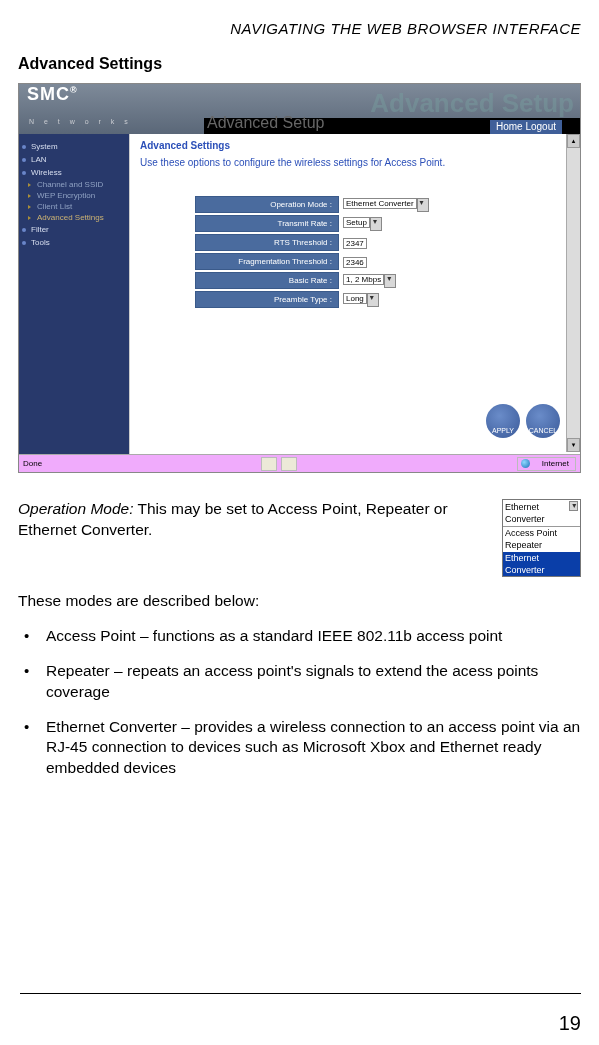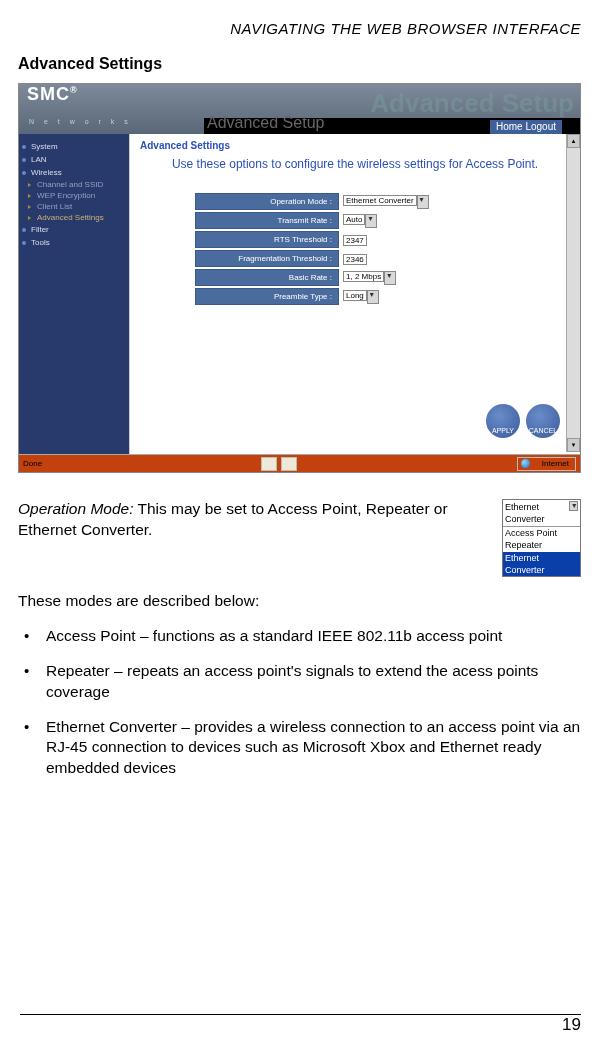--- a/index.html
+++ b/index.html
@@ -138,23 +138,22 @@
     border-left: 1px solid #ccc;
   }
   .ss-main-title {
     color: #2b4fb8;
     font-weight: bold;
     font-size: 10px;
     margin-bottom: 6px;
   }
   .ss-main-desc {
     color: #2b4fb8;
-    font-size: 12px;
-    margin-bottom: 22px;
-    text-align: center;
+    font-size: 10px;
+    margin-bottom: 28px;
   }
   .ss-form {
     margin-left: 55px;
   }
   .ss-row {
     display: flex;
     align-items: center;
     margin-bottom: 2px;
   }
   .ss-row-label {
@@ -228,21 +227,21 @@
     border: 1px solid #999;
     text-align: center;
     font-size: 7px;
     line-height: 12px;
   }
   .ss-scroll-down { position: absolute; bottom: 0; width: 100%; }
   .ss-status {
     position: absolute;
     left: 0; right: 0; bottom: 0;
     height: 18px;
-    background: #c2410c;
+    background: #f0abfc;
     border-top: 1px solid #aaa;
     display: flex;
     align-items: center;
     font-size: 8px;
     padding: 0 4px;
     justify-content: space-between;
   }
   .ss-status-mid {
     display: flex;
     gap: 4px;
@@ -310,25 +309,25 @@
     content: "•";
     position: absolute;
     left: 6px;
     top: 0;
     font-size: 15px;
   }
   .page-num {
     position: absolute;
     right: 18px;
     bottom: 10px;
-    font-size: 17px;
+    font-size: 20px;
     border-top: 1px solid #000;
     width: 561px;
     text-align: right;
-    padding-top: 0;
+    padding-top: 18px;
   }
 </style>
 </head>
 <body>
 
 <div class="page-header">NAVIGATING THE WEB BROWSER INTERFACE</div>
 
 <div class="section-title">Advanced Settings</div>
 
 <div class="screenshot">
@@ -356,21 +355,21 @@
     <div class="ss-main">
       <div class="ss-main-title">Advanced Settings</div>
       <div class="ss-main-desc">Use these options to configure the wireless settings for Access Point.</div>
       <div class="ss-form">
         <div class="ss-row">
           <div class="ss-row-label">Operation Mode :</div>
           <div class="ss-row-field"><span class="ss-select w1">Ethernet Converter</span><span class="ss-dd"></span></div>
         </div>
         <div class="ss-row">
           <div class="ss-row-label">Transmit Rate :</div>
-          <div class="ss-row-field"><span class="ss-select w2">Auto</span><span class="ss-dd"></span></div>
+          <div class="ss-row-field"><span class="ss-select w2">Setup</span><span class="ss-dd"></span></div>
         </div>
         <div class="ss-row">
           <div class="ss-row-label">RTS Threshold :</div>
           <div class="ss-row-field"><span class="ss-input">2347</span></div>
         </div>
         <div class="ss-row">
           <div class="ss-row-label">Fragmentation Threshold :</div>
           <div class="ss-row-field"><span class="ss-input">2346</span></div>
         </div>
         <div class="ss-row">

